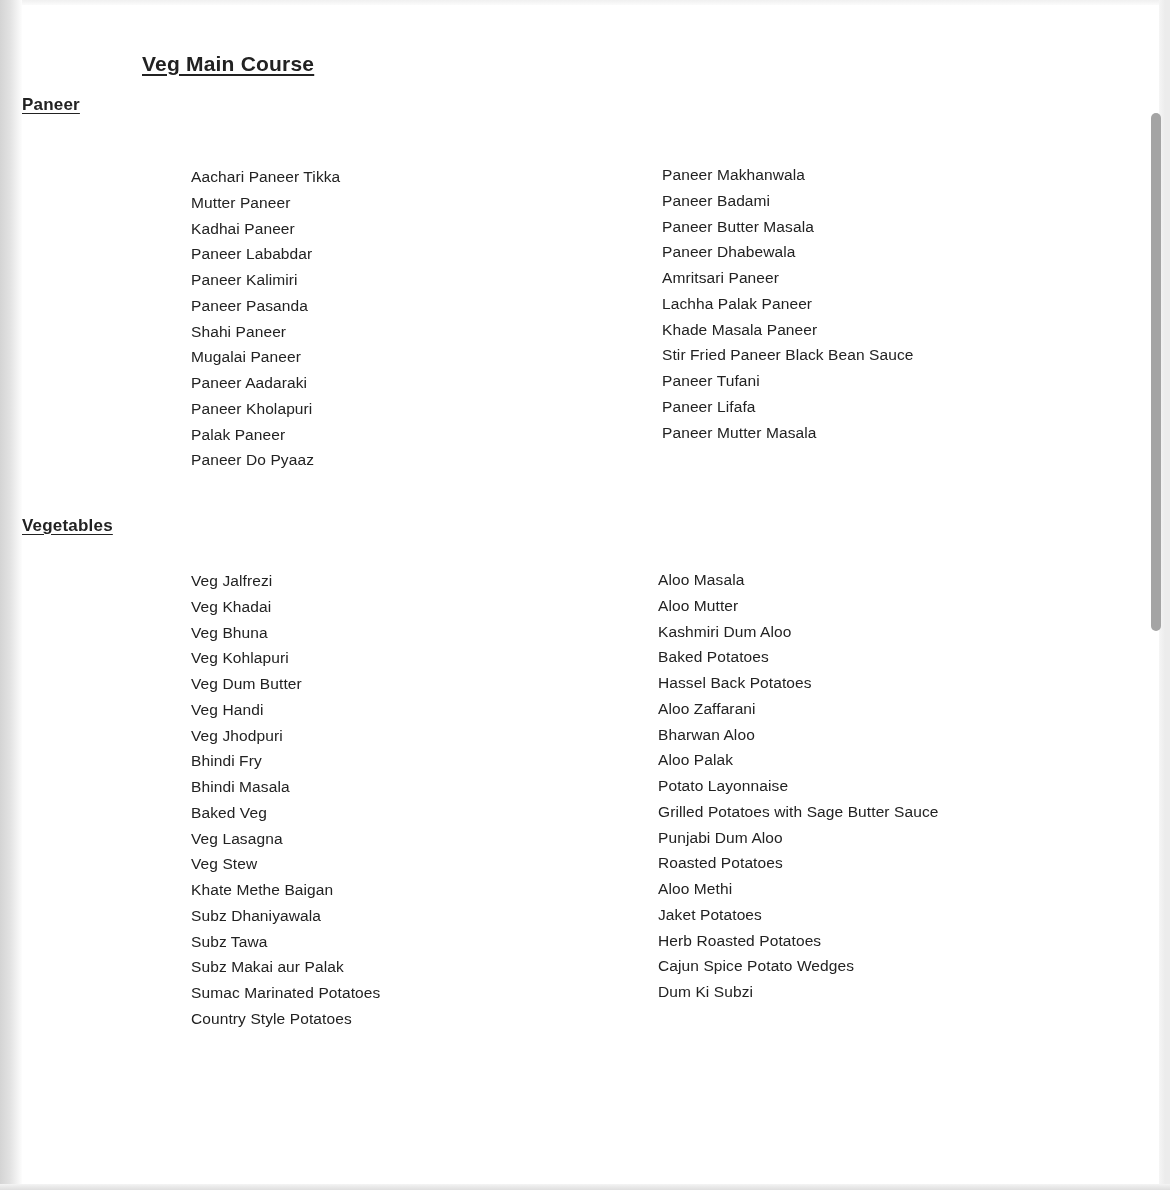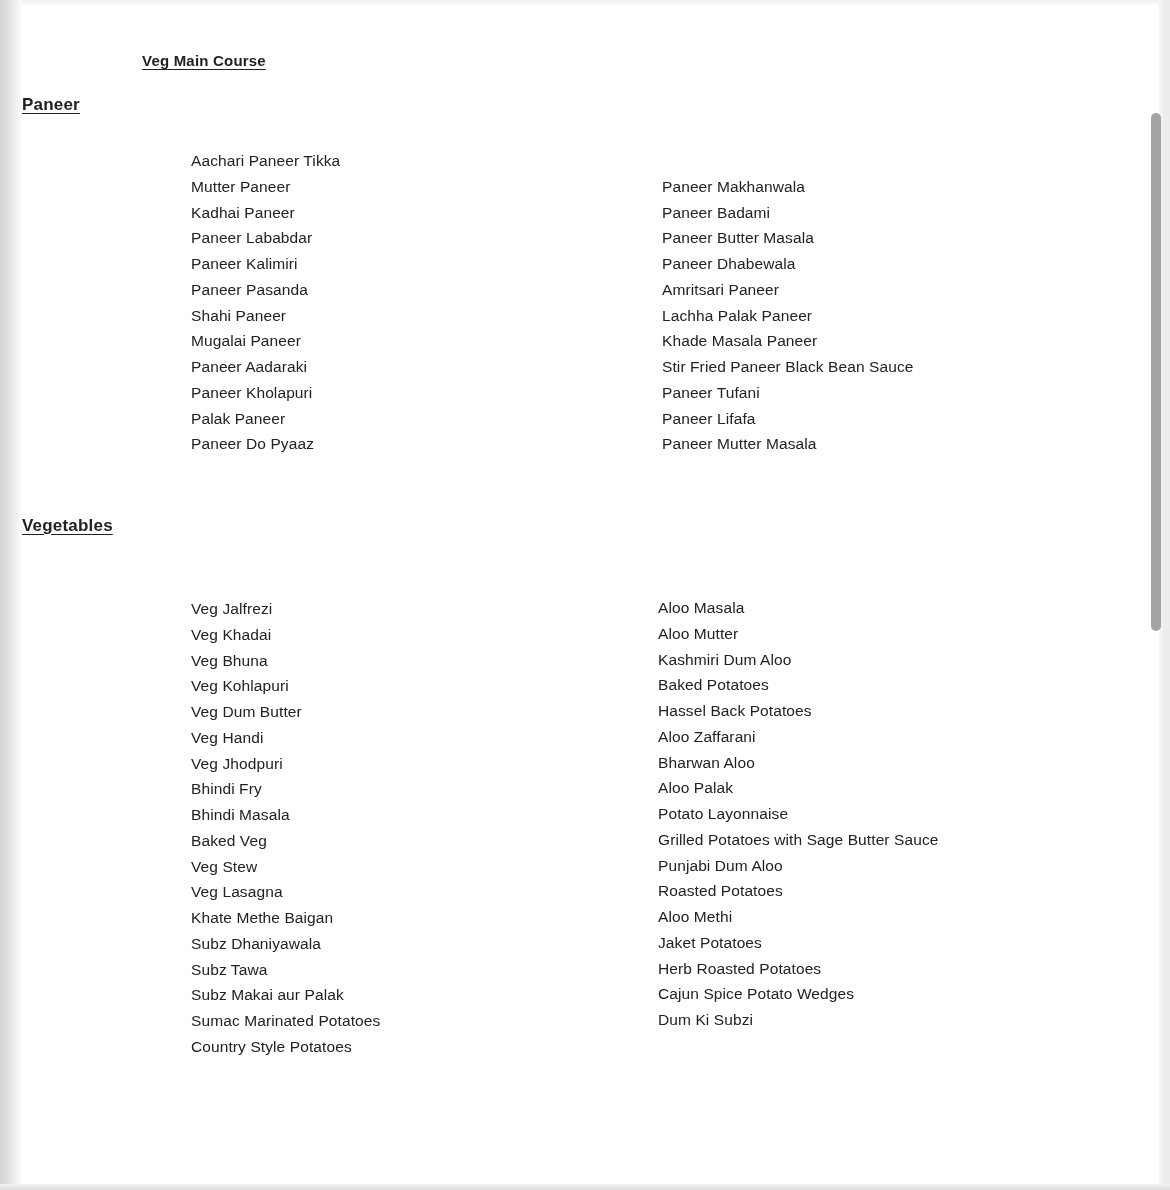--- a/index.html
+++ b/index.html
@@ -29,34 +29,34 @@
   .edge-right-track{position:absolute;left:1159px;top:0;width:11px;height:1184px;
     background:linear-gradient(to right,#f5f5f5,var(--track) 55%);}
 
   
   .scroll-thumb{position:absolute;left:1151px;top:113px;width:10px;height:518px;
     border-radius:5px;background:var(--thumb);}
 
   
   .doc-title{
     position:absolute;left:142px;top:52px;
-    font-size:15px;font-weight:bold;text-decoration:underline;
+    font-size:21px;font-weight:bold;text-decoration:underline;
     text-underline-offset:3px;letter-spacing:.2px;
   }
   .section-heading{
     position:absolute;left:22px;width:1130px;
     font-size:17px;font-weight:bold;text-decoration:underline;
     text-underline-offset:3px;letter-spacing:.2px;
   }
   #heading-paneer{top:95px;}
   #heading-vegetables{top:516px;}
 
   .columns{position:absolute;left:191px;display:flex;}
-  #paneer-columns{top:148px;align-items:flex-end;}
-  #vegetables-columns{top:596px;justify-content:center;}
+  #paneer-columns{top:164px;}
+  #vegetables-columns{top:568px;justify-content:center;}
   .col{list-style:none;font-size:15.5px;line-height:25.75px;
     letter-spacing:.1px;white-space:nowrap;}
   .col-left{width:467px;}
   #paneer-columns .col-right{margin-top:-2px;padding-left:4px;}
   #vegetables-columns .col-right{margin-top:-1px;}
 </style>
 </head>
 <body>
 
 <div class="viewer">
@@ -108,22 +108,22 @@
         <li>Veg Jalfrezi</li>
         <li>Veg Khadai</li>
         <li>Veg Bhuna</li>
         <li>Veg Kohlapuri</li>
         <li>Veg Dum Butter</li>
         <li>Veg Handi</li>
         <li>Veg Jhodpuri</li>
         <li>Bhindi Fry</li>
         <li>Bhindi Masala</li>
         <li>Baked Veg</li>
+        <li>Veg Lasagna</li>
         <li>Veg Stew</li>
-        <li>Veg Lasagna</li>
         <li>Khate Methe Baigan</li>
         <li>Subz Dhaniyawala</li>
         <li>Subz Tawa</li>
         <li>Subz Makai aur Palak</li>
         <li>Sumac Marinated Potatoes</li>
         <li>Country Style Potatoes</li>
       </ul>
     <ul class="col col-right">
         <li>Aloo Masala</li>
         <li>Aloo Mutter</li>

